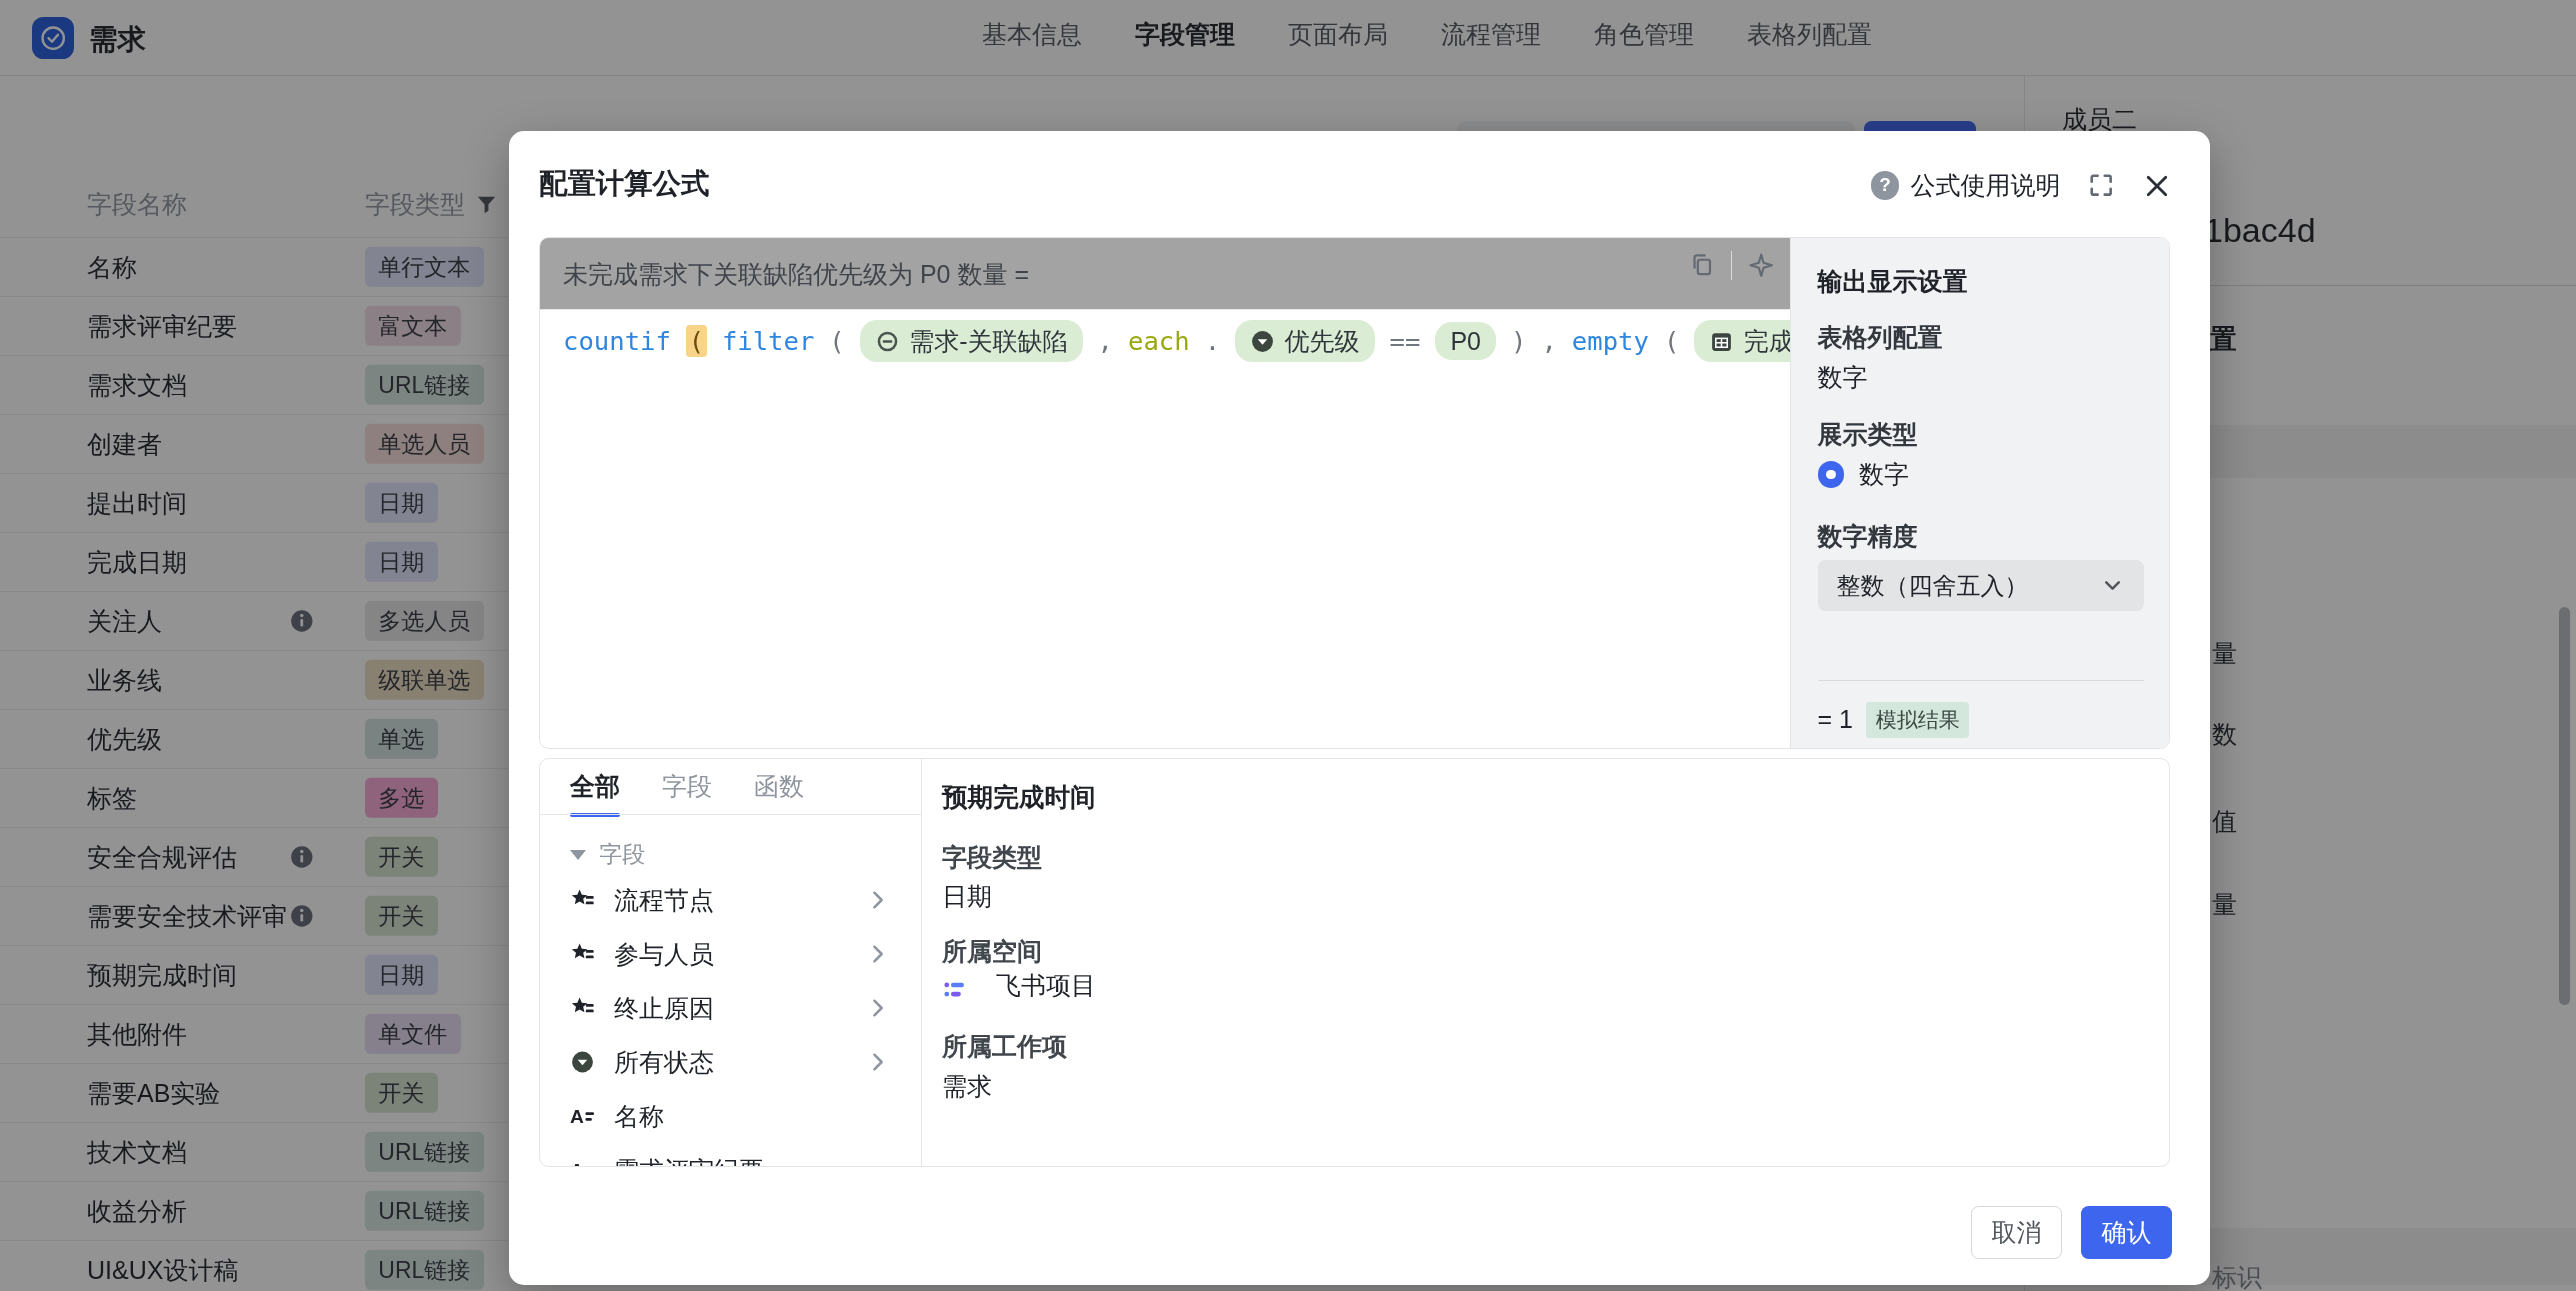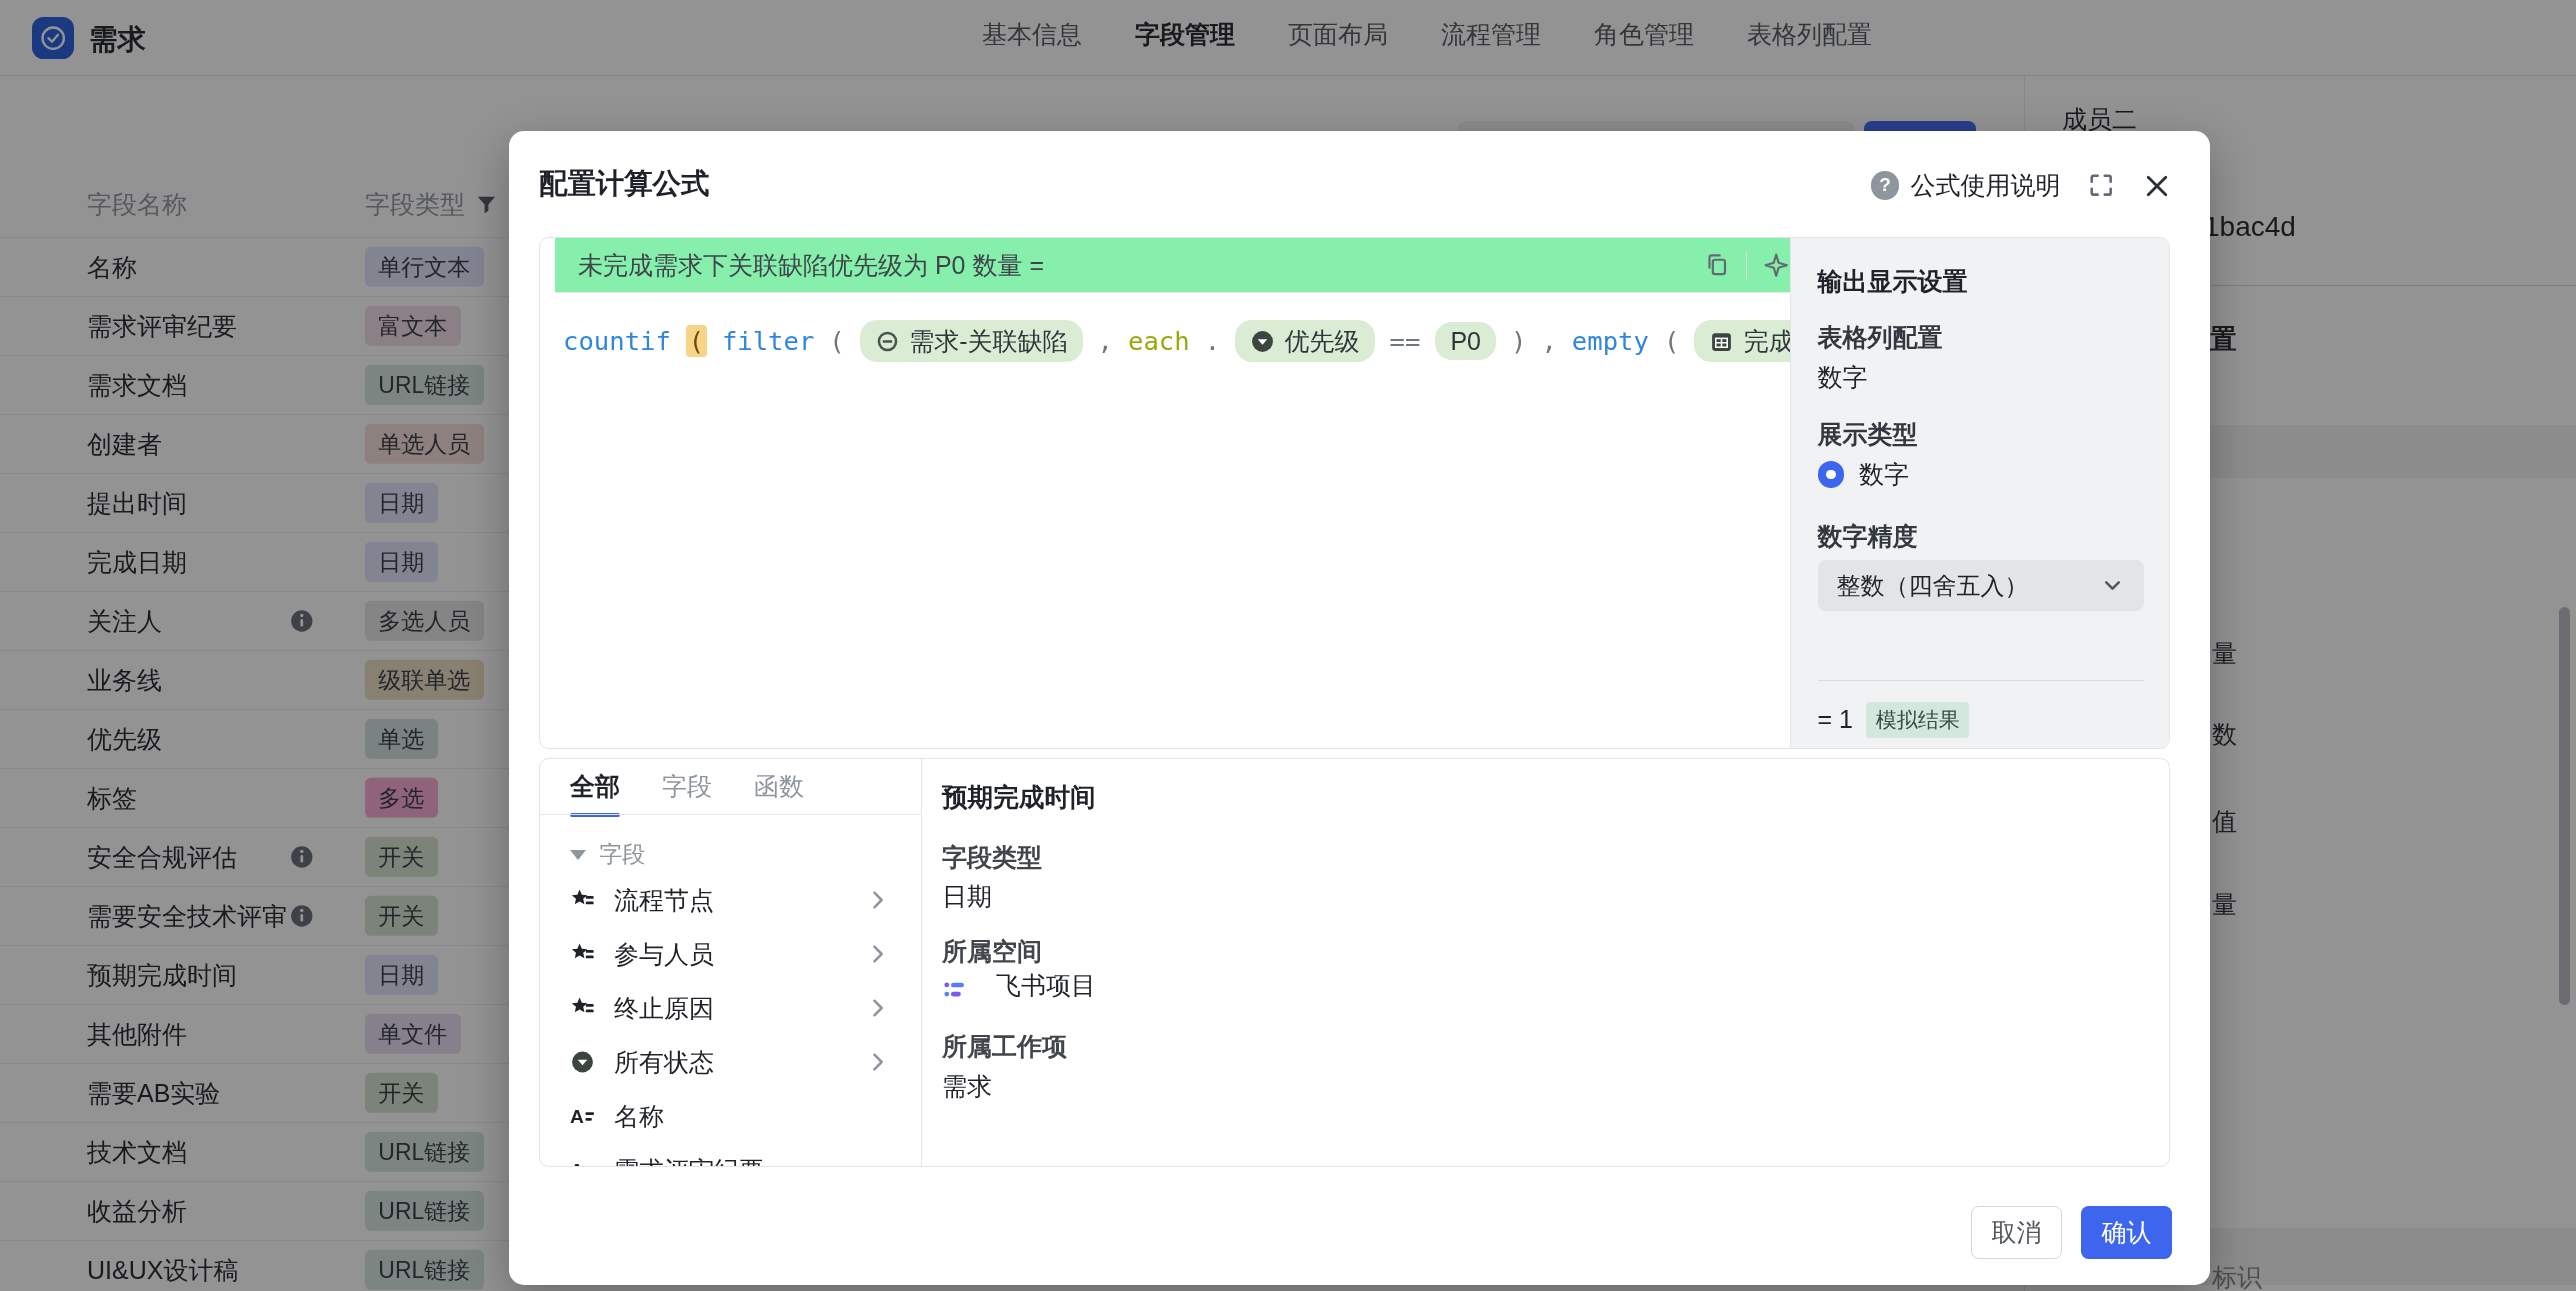--- a/index.html
+++ b/index.html
@@ -14,21 +14,21 @@
   .nav{position:absolute;left:982px;top:0;height:68px;display:flex;align-items:center;gap:53px}
   .nav-item{font-size:25px;color:#51565d;white-space:nowrap;cursor:pointer}
   .nav-item.active{color:#1f2329;font-weight:700}
 
   
   .content{position:absolute;left:0;top:76px;width:2576px;height:1216px;background:#fff}
   .search-pill{position:absolute;left:1457px;top:45px;width:398px;height:49px;background:#eff0f2;border-radius:9.5px}
   .primary-mini{position:absolute;left:1864px;top:45px;width:112px;height:49px;background:#3d65ed;border-radius:7.6px}
   .vdiv{position:absolute;left:2024px;top:0;width:0.9px;height:1216px;background:#e6e7ea}
   .member-part{position:absolute;left:2062px;top:26.5px;font-size:25px;color:#1f2329}
-  .sb-id{position:absolute;left:2204px;top:135px;font-size:28px;color:#1f2329}
+  .sb-id{position:absolute;left:2204px;top:135px;font-size:34px;color:#1f2329}
   .sb-hdiv{position:absolute;left:2024px;top:209px;width:552px;height:0.9px;background:#d9dadd}
   .sb-section{position:absolute;left:2210px;top:245px;font-size:26.5px;font-weight:600;color:#1f2329}
   .sb-stripe{position:absolute;left:2025px;width:551px;background:rgba(0,0,0,0.05)}
   .sb-partials span{position:absolute;left:2212px;font-size:25px;color:#2b2f36}
   .sb-footer{position:absolute;left:2212px;top:1185px;font-size:25px;color:#7d8288}
   .scroll-thumb{position:absolute;left:2559px;top:531px;width:11.4px;height:398px;border-radius:5.7px;background:#b9bbbe}
 
   .thead{position:absolute;left:0;top:104px;width:2024px;height:57px}
   .th1{position:absolute;left:87px;top:7.6px;font-size:25px;color:#8f959e}
   .th2{position:absolute;left:365px;top:7.6px;font-size:25px;color:#8f959e;display:flex;align-items:center;gap:9.5px}
@@ -45,21 +45,21 @@
   .modal{position:absolute;left:509px;top:131px;width:1701px;height:1154px;background:#fff;border-radius:15px;box-shadow:0 15px 45px rgba(0,0,0,.28)}
   .m-title{position:absolute;left:30px;top:34px;font-size:28.4px;font-weight:700;color:#1f2329}
   .m-hr{position:absolute;top:38px;right:38px;display:flex;align-items:center;gap:26.5px}
   .m-help{display:flex;align-items:center;gap:11.4px;cursor:pointer}
   .help-circle{width:28.4px;height:28.4px;border-radius:50%;background:#8f959e;color:#fff;font-size:19px;font-weight:700;display:flex;align-items:center;justify-content:center}
   .m-help-label{font-size:25px;color:#1f2329}
   .icon-btn{display:flex;align-items:center;justify-content:center;cursor:pointer}
 
   
   .card{position:absolute;left:30px;top:106px;width:1631px;height:512px;border:0.9px solid #e3e4e7;border-radius:9.5px;overflow:hidden}
-  .ed-head{position:absolute;left:15px;top:0;width:1252px;height:55px;background:#86efac;border-bottom:0.9px solid #e6e7e9}
+  .ed-head{position:absolute;left:0;top:0;width:1252px;height:72px;background:#a3a3a3;border-bottom:0.9px solid #e6e7e9}
   .ed-name{position:absolute;left:23px;top:50%;transform:translateY(-50%);font-size:25px;color:#3f444b;white-space:nowrap}
   .ed-icons{position:absolute;right:17px;top:0;height:55px;display:flex;align-items:center;gap:15px}
   .ed-sep{width:0.9px;height:28.4px;background:#d9dbdf}
   .code{position:absolute;left:23px;top:82px;display:flex;align-items:center;gap:15px;font-family:"DejaVu Sans Mono","Liberation Mono",monospace;font-size:25.6px;white-space:nowrap}
   .tk-fn{color:#2e86df}
   .tk-kw{color:#99a90d}
   .tk-plain{color:#70767d}
   .tk-hl{background:#f8d488;color:#6b4d0e;border-radius:3.8px;padding:0.9px 2.8px}
   .pill{display:inline-flex;align-items:center;gap:9.5px;background:#daecd4;border-radius:17px;padding:4.7px 15px;font-family:"Liberation Sans",sans-serif;font-size:25px;color:#2f363b}
 

